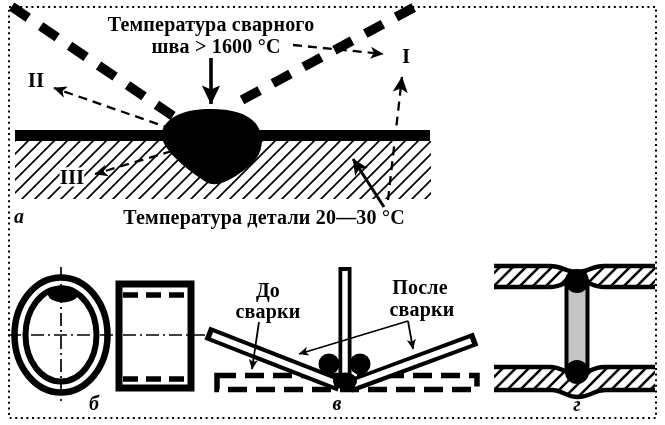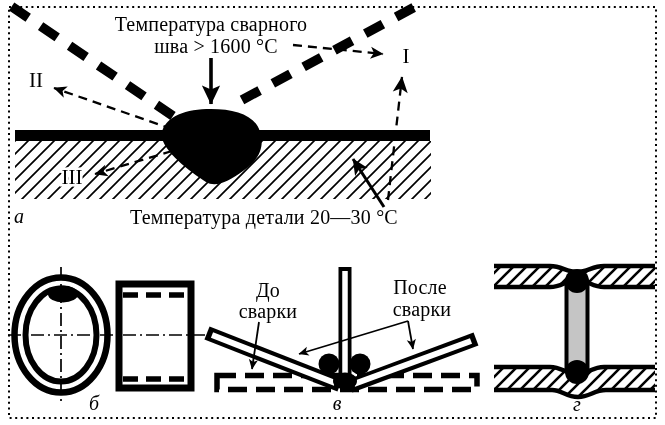--- a/index.html
+++ b/index.html
@@ -1,19 +1,20 @@
 <!DOCTYPE html>
 <html style="--ink: #000000; --paper: #ffffff; --filler-gray: #c5c5c5;"><head>
 <meta charset="utf-8">
 <style>
   :root { --ink:#000000; --paper:#ffffff; --filler-gray:#c5c5c5; }
   html,body { margin:0; padding:0; background:#888; }
   .figure {
     position:relative; width:665px; height:425px; background:var(--paper);
     font-family:"Liberation Serif","DejaVu Serif",serif;
+    font-weight:bold;
   }
   svg { position:absolute; left:0; top:0; }
   .s  { stroke:var(--ink); fill:none; }
   .f  { fill:var(--ink); }
   .sw { stroke:var(--paper); fill:none; }
   .g  { fill:var(--filler-gray); }
   .rb { fill:var(--paper); stroke:var(--ink); }
   text { fill:var(--ink); font-family:"Liberation Serif","DejaVu Serif",serif; }
   .txt   { font-size:20px; letter-spacing:0.2px; }
   .roman { font-size:21px; }

